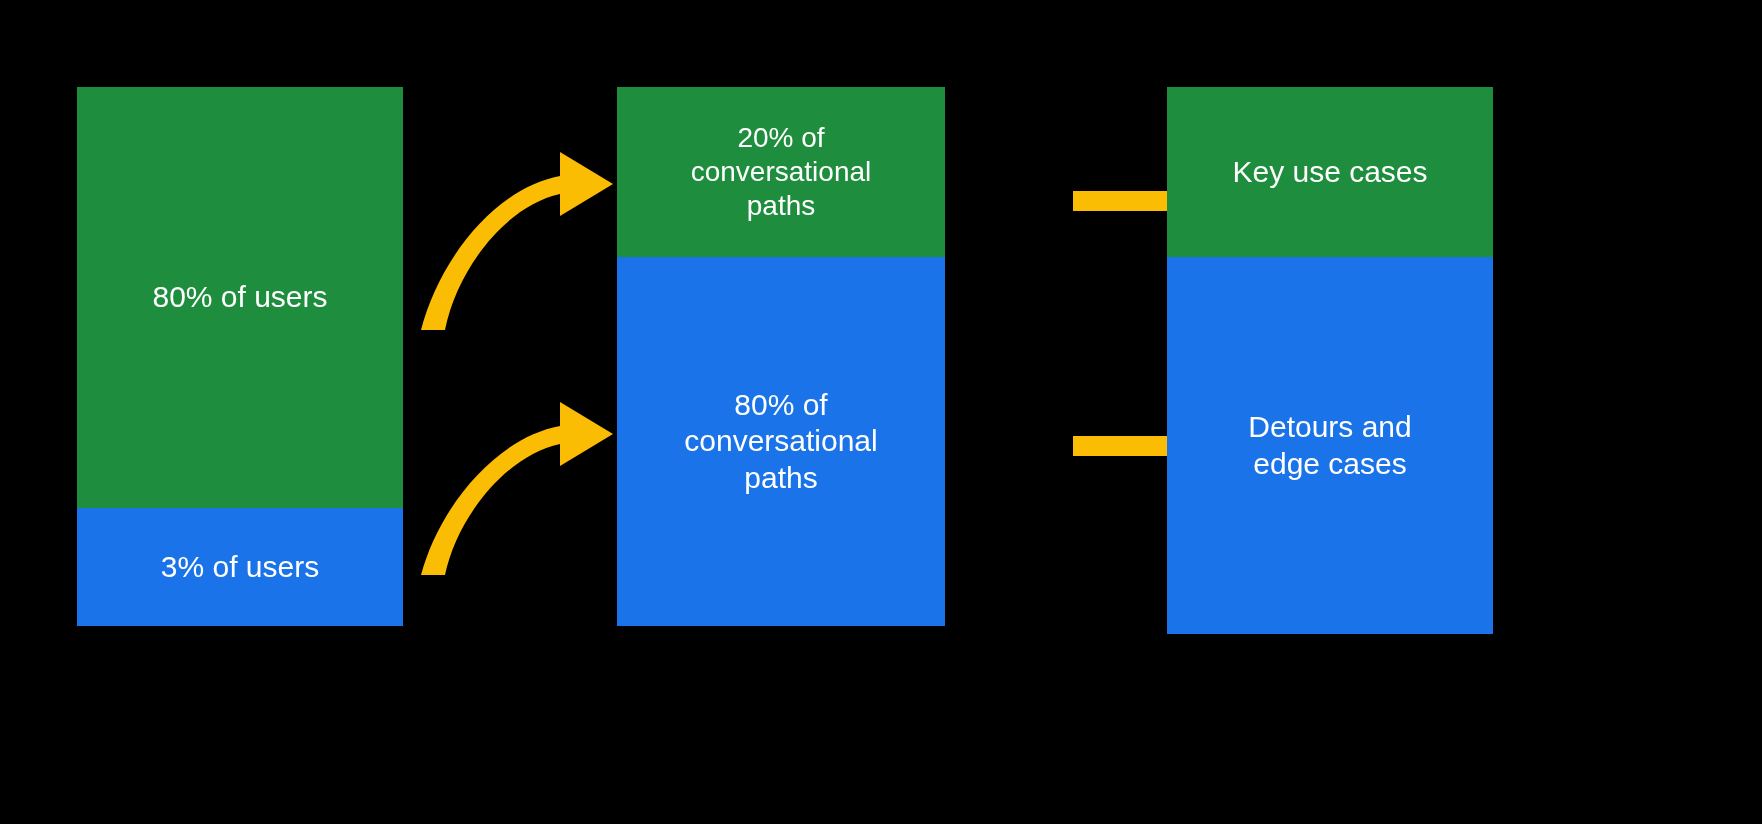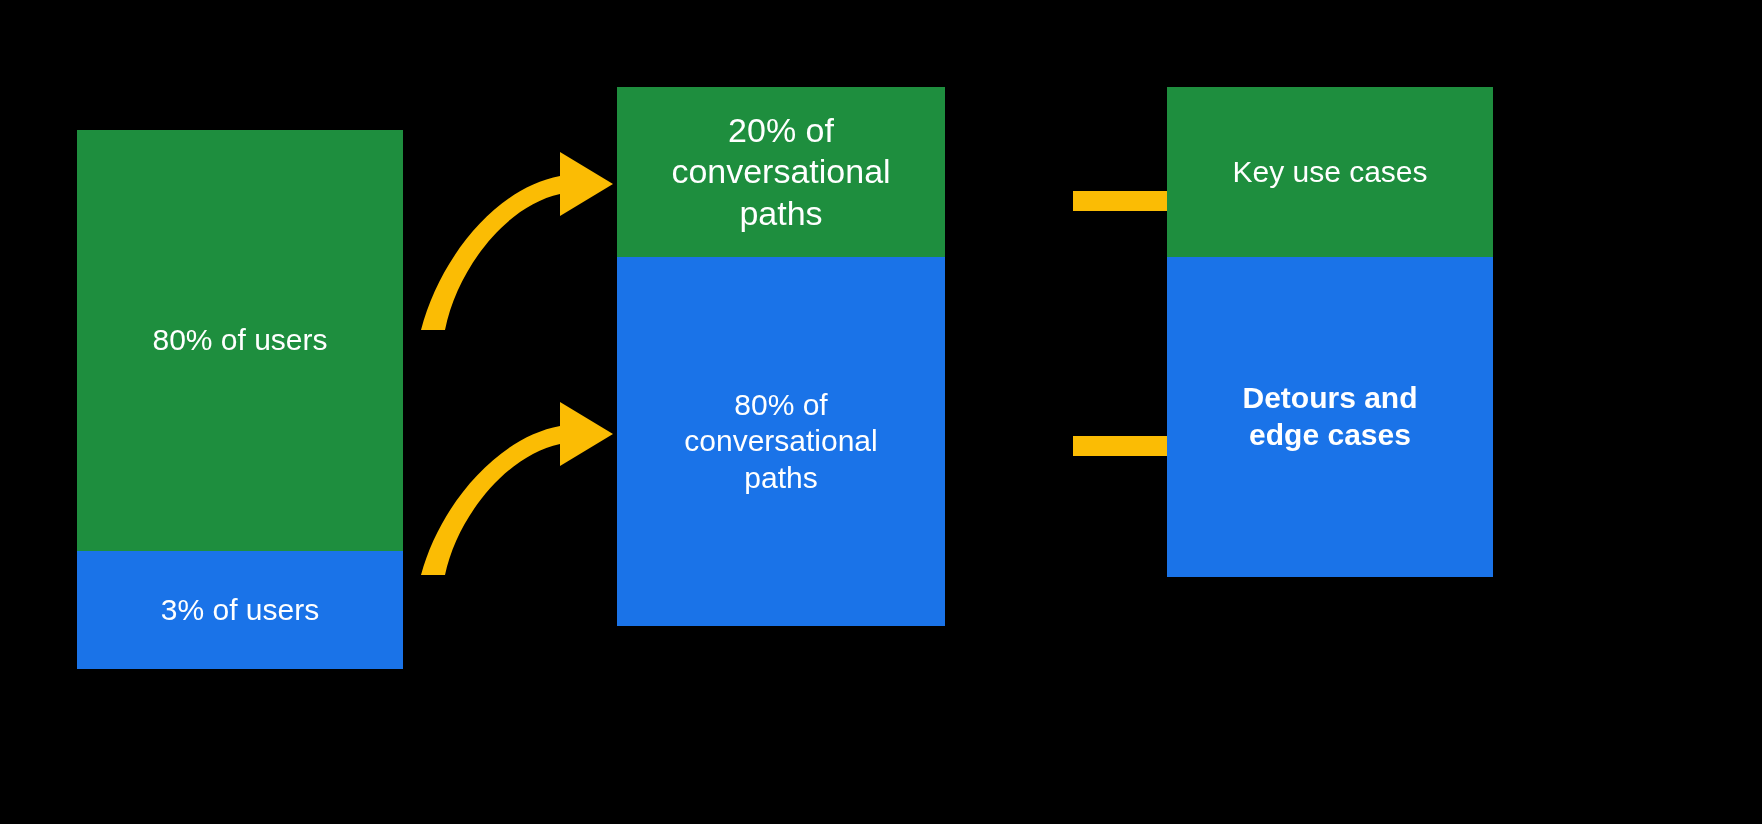--- a/index.html
+++ b/index.html
@@ -33,33 +33,33 @@
     box-sizing: border-box;
     line-height: 1.22;
   }
   .seg-label {
     display: block;
     padding: 0 10px;
     white-space: pre-line;
   }
 
   
-  #stack-users { left: 77px; top: 87px; width: 326px; height: 539px; margin-top: 43px; }
+  #stack-users { left: 77px; top: 87px; width: 326px; height: 539px; }
   #stack-users .seg-green { height: 421px; background: #1E8E3E; font-size: 30px; }
   #stack-users .seg-blue  { height: 118px; background: #1A73E8; font-size: 30px; }
 
   
   #stack-paths { left: 617px; top: 87px; width: 328px; height: 539px; }
-  #stack-paths .seg-green { height: 170px; background: #1E8E3E; font-size: 34px; }
+  #stack-paths .seg-green { height: 170px; background: #1E8E3E; font-size: 28px; }
   #stack-paths .seg-blue  { height: 369px; background: #1A73E8; font-size: 30px; text-align: center; }
 
   
   #stack-cases { left: 1159px; top: 87px; width: 326px; height: 547px; padding-left: 8px; }
   #stack-cases .seg-green { height: 170px; background: #1E8E3E; font-size: 30px; }
-  #stack-cases .seg-blue  { height: 320px; background: #1A73E8; font-size: 30px; font-weight: bold; }
+  #stack-cases .seg-blue  { height: 377px; background: #1A73E8; font-size: 30px; }
 
   
   .arrow-svg { position: absolute; overflow: visible; }
   #curved-arrow-top    { left: 405px; top: 140px;  width: 215px; height: 190px; }
   #curved-arrow-bottom { left: 405px; top: 390px;  width: 215px; height: 185px; }
   #straight-arrow-top    { left: 1065px; top: 165px; width: 230px; height: 72px; }
   #straight-arrow-bottom { left: 1065px; top: 410px; width: 230px; height: 72px; }
 </style>
 </head>
 <body>

